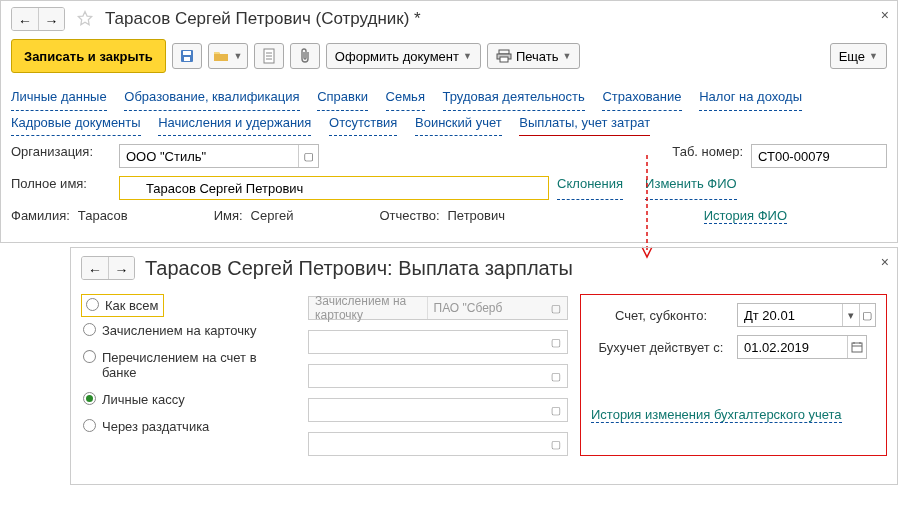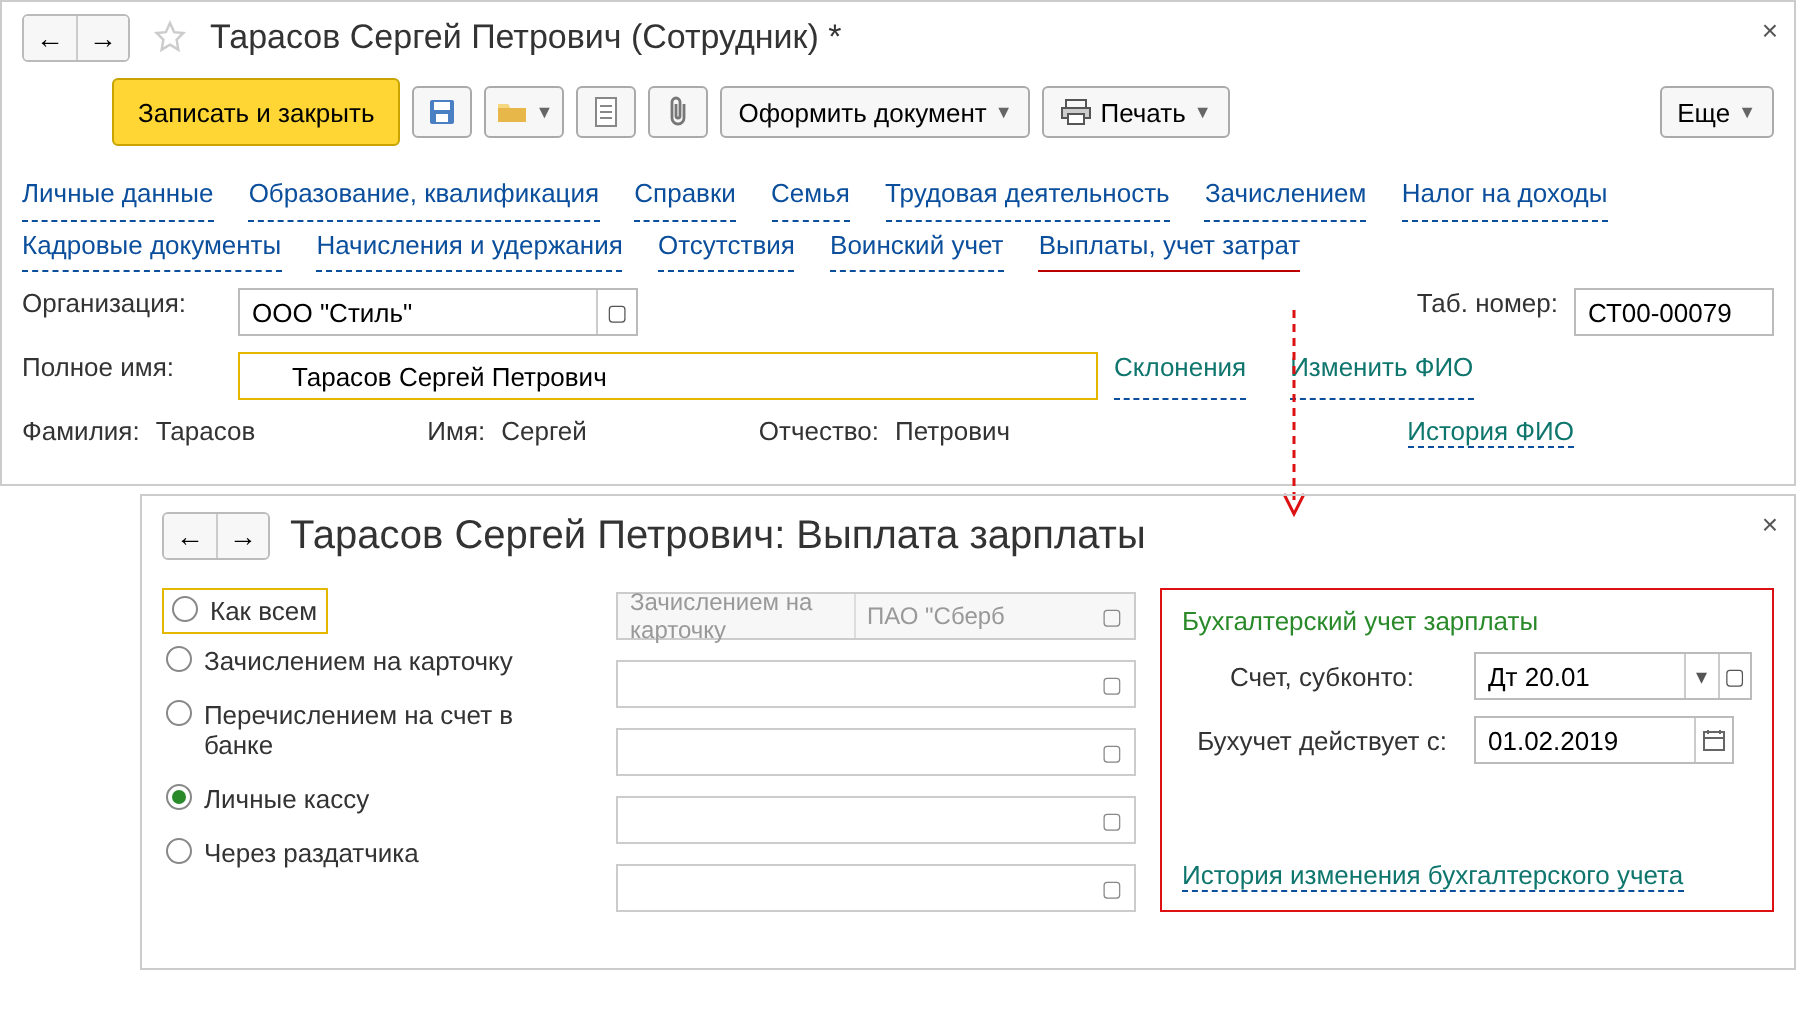--- a/index.html
+++ b/index.html
@@ -70,23 +70,22 @@
     padding: 0 8px;
     display: flex;
     align-items: center;
     gap: 4px;
     cursor: pointer;
     font-size: 13px;
   }
   .btn-yellow {
     background: #ffd633;
     border-color: #c9a400;
-    font-weight: normal;
+    font-weight: bold;
     padding: 16px 12px;
-    margin-left: 45px;
   }
   .btn-icon { width: 30px; justify-content: center; padding: 0; }
   .toolbar .spacer { flex: 1; }
   .tabs {
     padding: 4px 10px 2px 10px;
     line-height: 1.9;
   }
   .tablink {
     color: #0b4f9c;
     border-bottom: 1px dashed #0b4f9c;
@@ -284,40 +283,40 @@
       <span style="font-size:9px;color:#666">▼</span>
     </button>
   </div>
 
   <div class="tabs">
     <span class="tablink">Личные данные</span>
     <span class="tablink">Образование, квалификация</span>
     <span class="tablink">Справки</span>
     <span class="tablink">Семья</span>
     <span class="tablink">Трудовая деятельность</span>
-    <span class="tablink">Зачислением</span>
+    <span class="tablink">Страхование</span>
     <span class="tablink">Налог на доходы</span>
     <br>
     <span class="tablink">Кадровые документы</span>
     <span class="tablink">Начисления и удержания</span>
     <span class="tablink">Отсутствия</span>
     <span class="tablink">Воинский учет</span>
     <span class="tablink active">Выплаты, учет затрат</span>
   </div>
 
   <div class="form-area">
     <div class="row">
       <span class="label" style="width:100px">Организация:</span>
       <div class="field" style="width:200px">
         <input value="ООО &quot;Стиль&quot;" style="">
         <span class="mini">▢</span>
       </div>
       <div style="flex:1"></div>
       <span class="label">Таб. номер:</span>
-      <div class="field" style="width:100px">
+      <div class="field" style="width:136px">
         <input value="СТ00-00079" style="">
       </div>
     </div>
 
     <div class="row">
       <span class="label" style="width:100px">Полное имя:</span>
       <div class="field yellow" style="width:430px">
         <input value="Тарасов Сергей Петрович" style="">
       </div>
       <span class="link">Склонения</span>
@@ -400,21 +399,20 @@
         <span class="part" style="border-right:none"></span>
         <span class="mini">▢</span>
       </div>
       <div class="dbl-field" style="background:#fff">
         <span class="part" style="border-right:none"></span>
         <span class="mini">▢</span>
       </div>
     </div>
 
     <div class="right-col">
-      <div class="green-title">Бухгалтерский учет зарплаты</div>
       <div class="rc-row">
         <span class="rc-label">Счет, субконто:</span>
         <div class="field" style="flex:1">
           <input value="Дт 20.01" style="">
           <span class="mini">▾</span>
           <span class="mini">▢</span>
         </div>
       </div>
       <div class="rc-row">
         <span class="rc-label">Бухучет действует с:</span>

